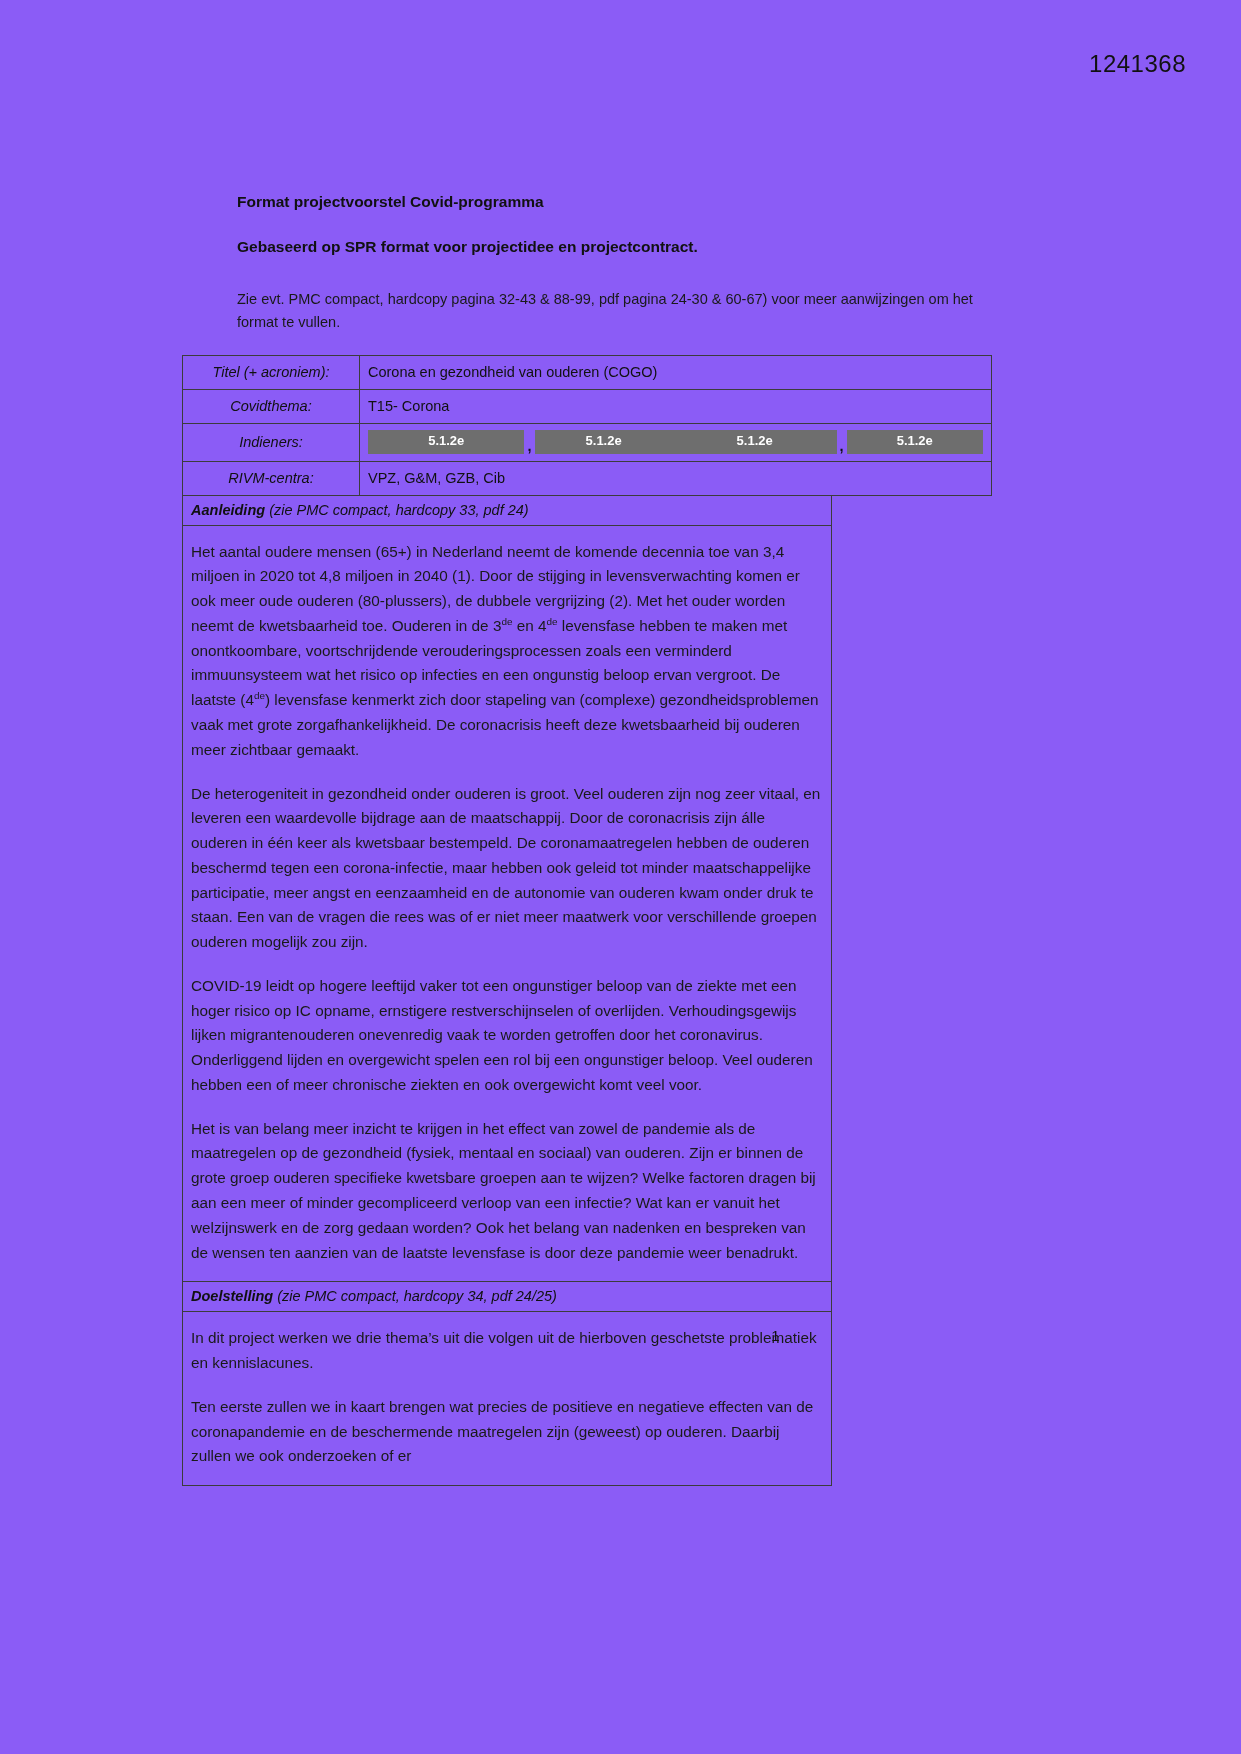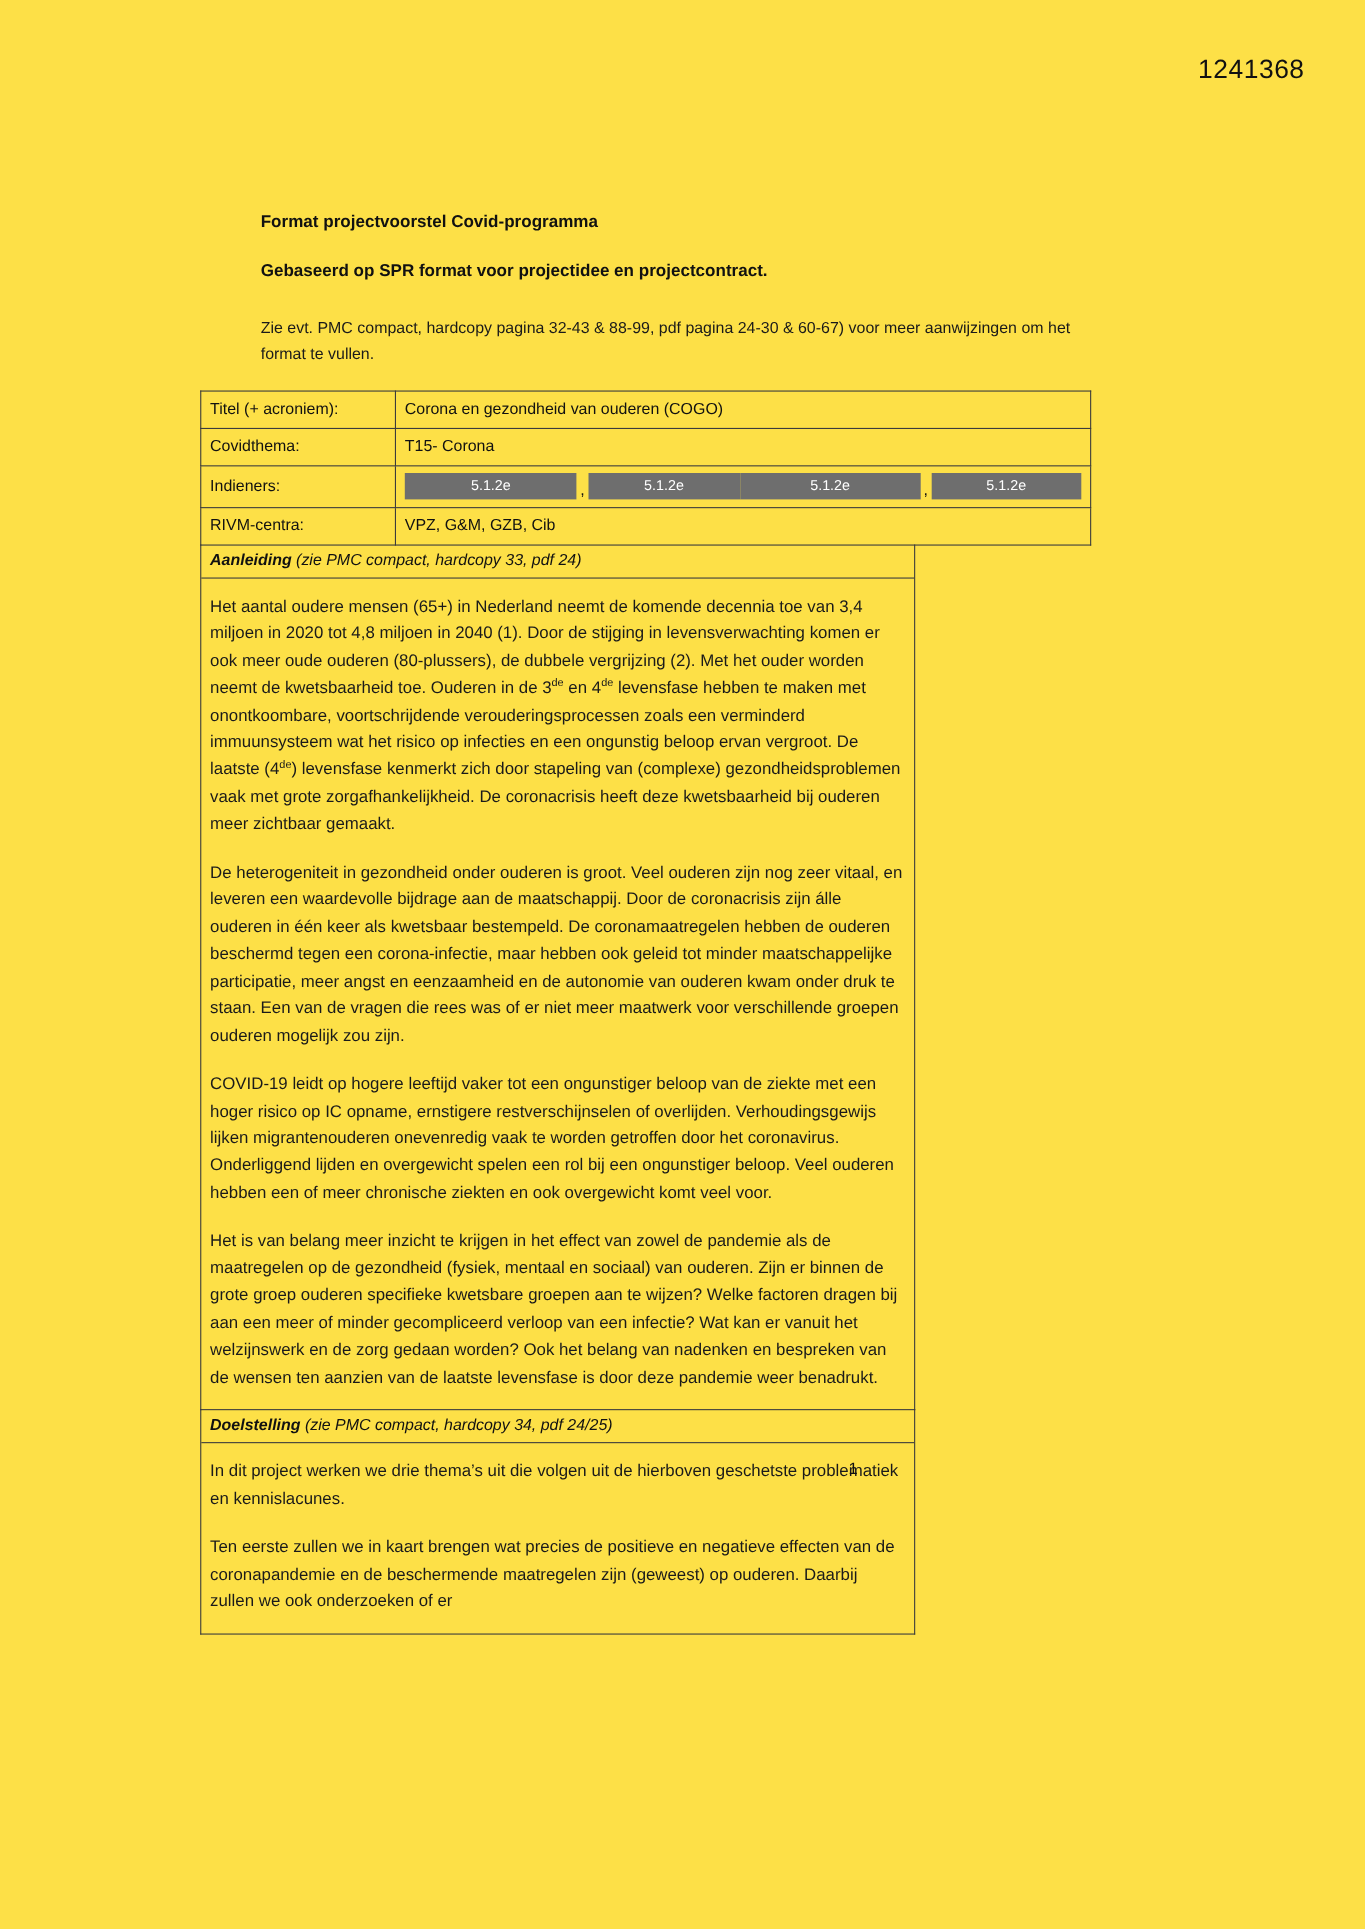--- a/index.html
+++ b/index.html
@@ -12,21 +12,21 @@
     height: 1754px;
     position: relative;
     font-family: "Liberation Sans", sans-serif;
     color: #1a1a1a;
     overflow: hidden;
   }
 
   .page {
     position: absolute;
     inset: 0;
-    background: #fde047;
+    background: #8b5cf6;
   }
 
   
   .doc-id {
     position: absolute;
     top: 50px;
     right: 55px;
     font-size: 24px;
     letter-spacing: 0.5px;
     color: #111;
@@ -70,28 +70,31 @@
   }
   table.meta td {
     border: 1px solid #3c3c3c;
     padding: 6px 8px 7px 8px;
     font-size: 14.5px;
     vertical-align: middle;
     height: 20px;
   }
   td.lbl {
     width: 160px;
-    color: #111;
+    font-style: italic;
+    color: #111;
+    text-align: center;
   }
   td.val { color: #111; }
 
   .redact-row {
     display: flex;
     align-items: flex-end;
     gap: 0px;
+    font-weight: bold;
   }
   .redact {
     background: #6e6e6e;
     color: #ffffff;
     font-size: 13px;
     text-align: center;
     padding: 4px 0 5px 0;
     font-family: "Liberation Sans", sans-serif;
     line-height: 1.1;
   }

